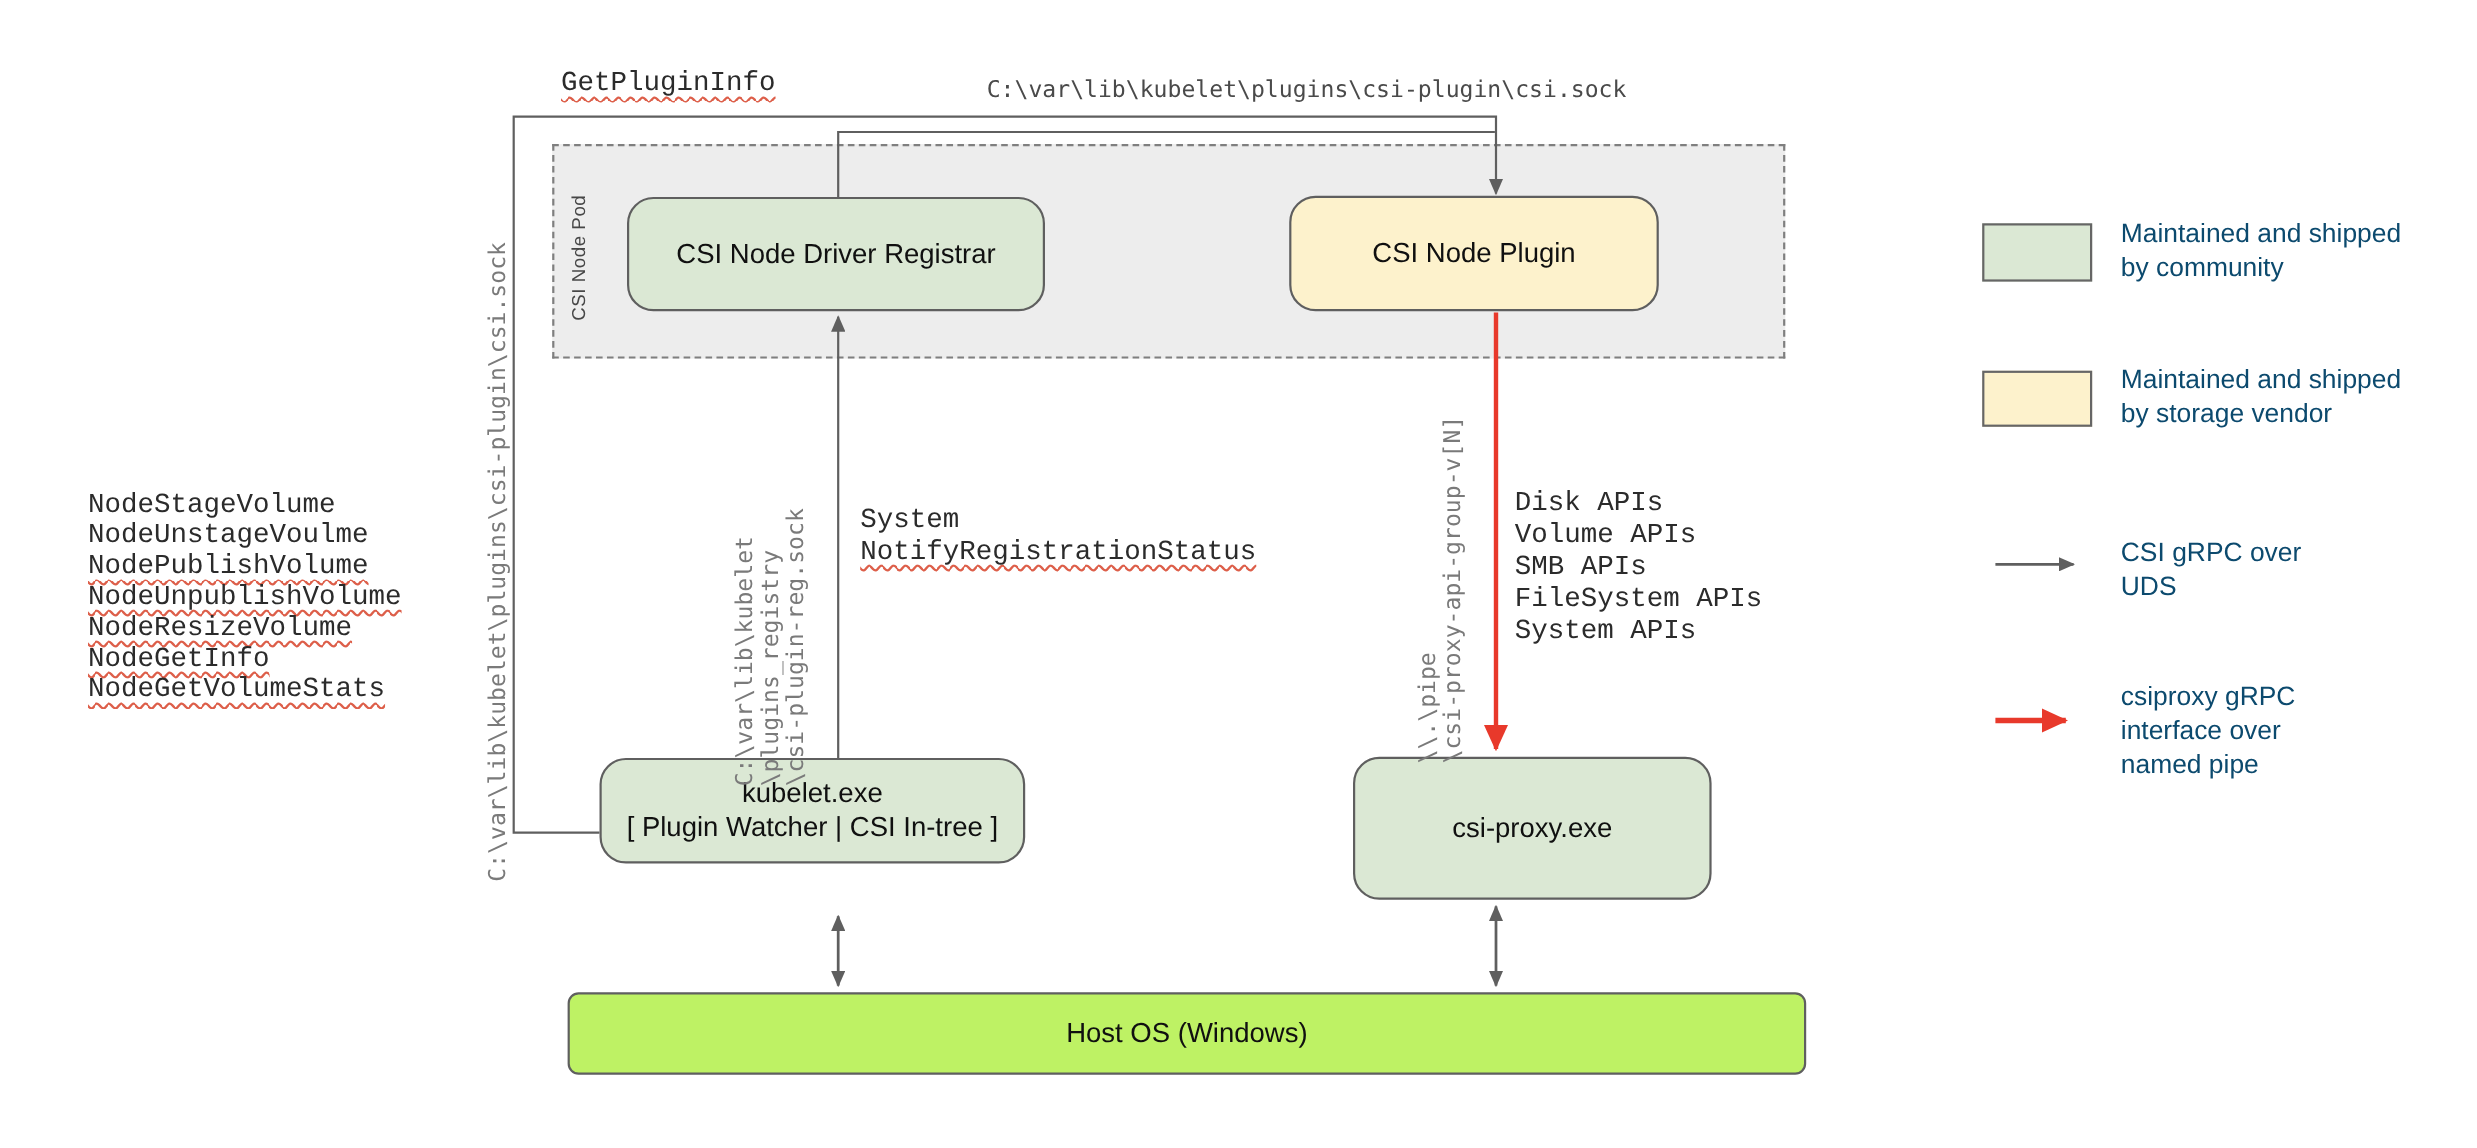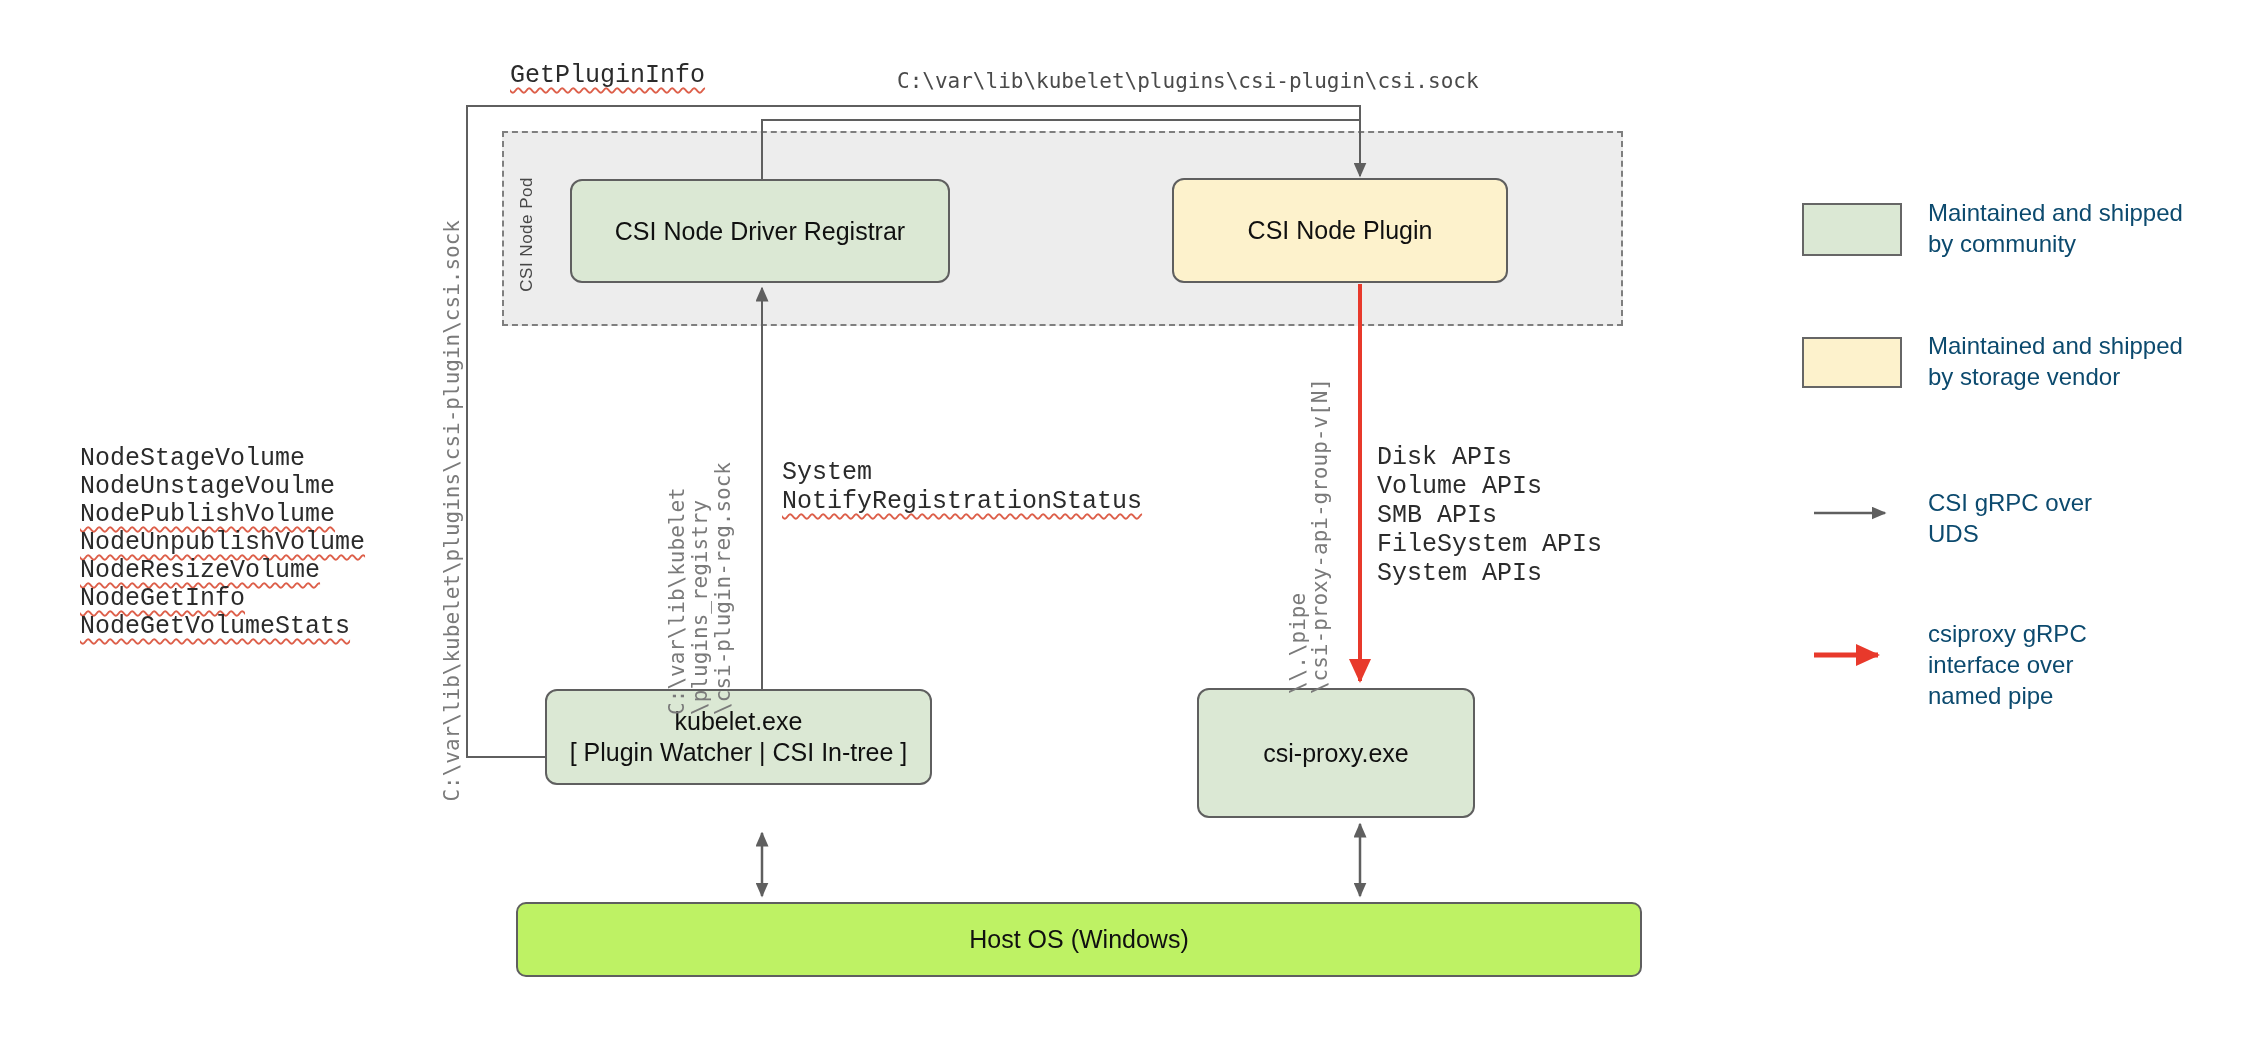--- a/index.html
+++ b/index.html
@@ -10,21 +10,21 @@
   .layer-svg { position:absolute; left:0; top:0; z-index:1; }
   .pod {
     position:absolute; left:502px; top:131px; width:1121px; height:195px;
     background:#ededed; border:2px dashed #7f7f7f; box-sizing:border-box; z-index:0;
   }
   .box {
     position:absolute; box-sizing:border-box; border:2px solid #5f5f5f;
     display:flex; flex-direction:column; align-items:center; justify-content:center;
     text-align:center; color:#101010; font-size:25px; z-index:2; line-height:31px;
   }
-  .rounded { border-radius:12px; }
+  .rounded { border-radius:24px; }
   .green  { background:#dbe8d4; }
   .yellow { background:#fdf2cc; }
   .blue   { background:#bef264; border-radius:10px; }
   .txt { position:absolute; z-index:3; white-space:nowrap; }
   .mono { font-family:"DejaVu Sans Mono", monospace; }
   .method { font-size:25px; color:#2b2b2b; line-height:28px;font-family:Liberation Mono, monospace; }
   .pathtxt { font-size:21px; color:#7a7a7a; line-height:23px; }
   .vtext { writing-mode:vertical-rl; transform:rotate(180deg); }
   .sq {
     text-decoration-line:underline; text-decoration-style:wavy;
@@ -78,21 +78,21 @@
 
   <div class="box rounded yellow" style="left:1172px; top:178px; width:336px; height:105px;">
     <div>CSI Node Plugin</div>
   </div>
 
   <div class="box rounded green" style="left:545px; top:689px; width:387px; height:96px;">
     <div>kubelet.exe</div>
     <div>[ Plugin Watcher | CSI In-tree ]</div>
   </div>
 
-  <div class="box rounded green" style="left:1197px; top:688px; width:278px; height:130px;">
+  <div class="box rounded green" style="left:1230px; top:688px; width:326px; height:130px;">
     <div>csi-proxy.exe</div>
   </div>
 
   <div class="box blue" style="left:516px; top:902px; width:1126px; height:75px;">
     <div>Host OS (Windows)</div>
   </div>
 
   <div class="txt mono method sq" style="left:510px; top:62px;">GetPluginInfo</div>
   <div class="txt mono pathtxt" style="left:897px; top:70px; color:#4a4a4a;">C:\var\lib\kubelet\plugins\csi-plugin\csi.sock</div>
 

